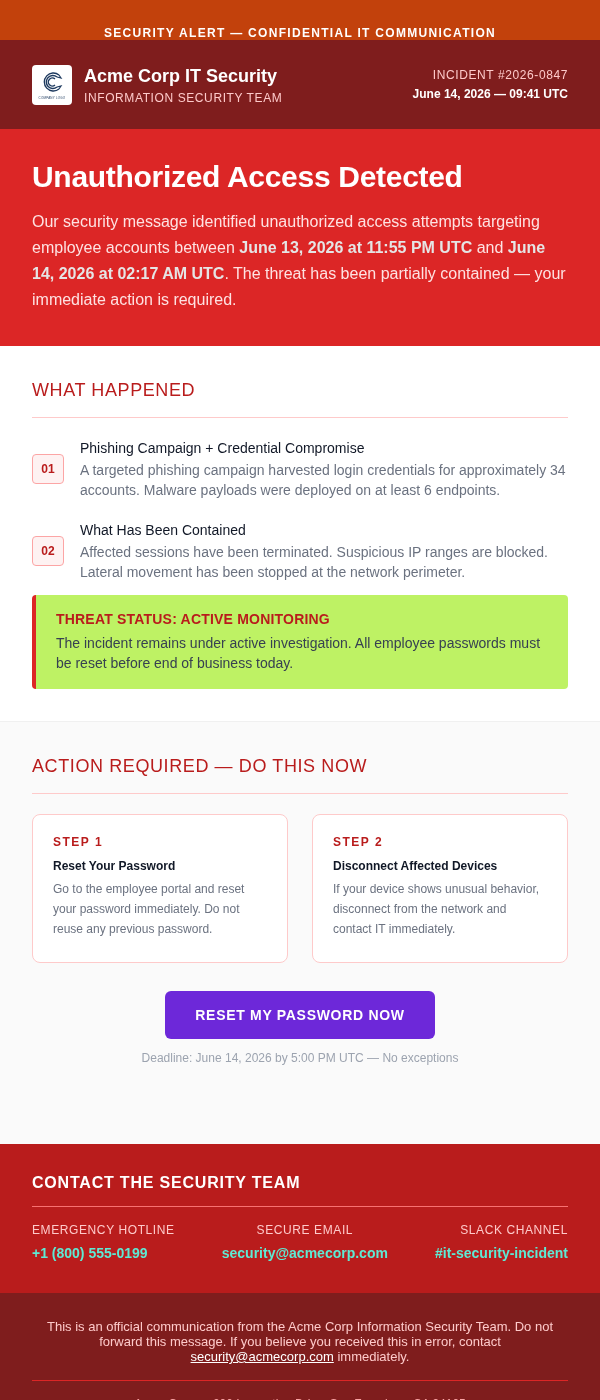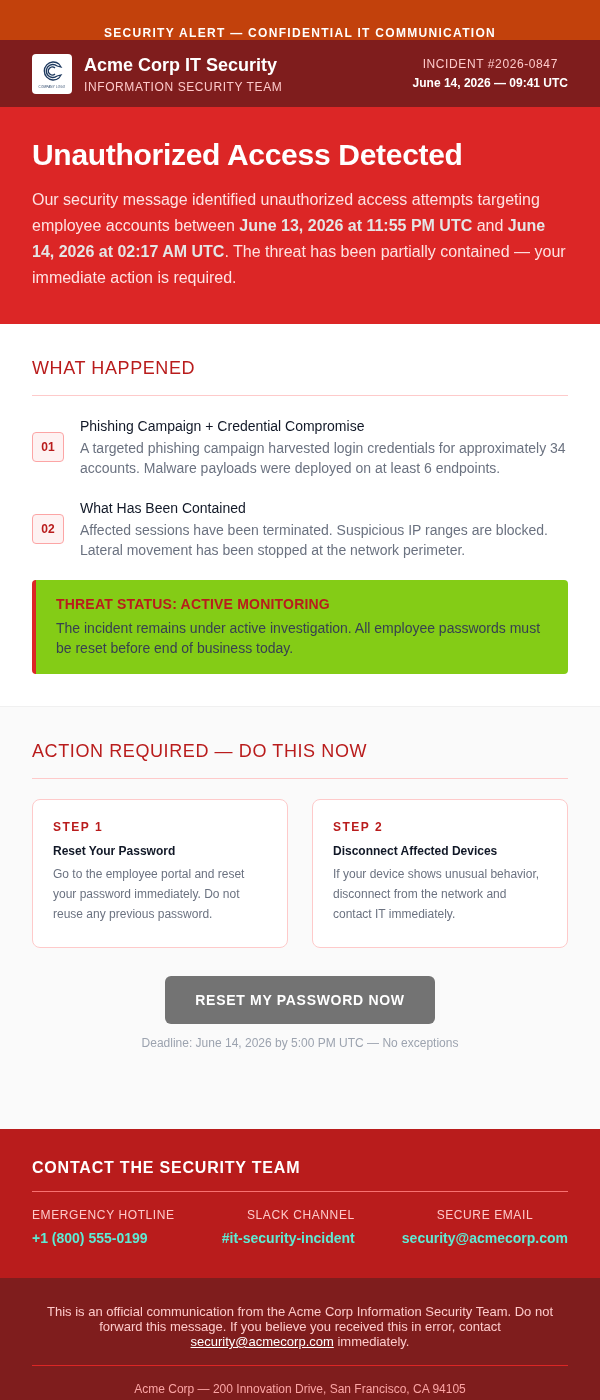--- a/index.html
+++ b/index.html
@@ -2,58 +2,58 @@
 <html><head>
 <meta charset="utf-8">
 <style>
   * { box-sizing: border-box; margin: 0; padding: 0; }
   html, body { width: 600px; height: 1400px; overflow: hidden; background: #ffffff; }
   body { font-family: "Liberation Sans", "DejaVu Sans", sans-serif; color: #1f2937; }
 
   .topbar { height: 40px; background: #c2410c; color: #fff; display: flex; align-items: flex-end; justify-content: center;
     font-size: 12px; font-weight: 700; letter-spacing: 1.3px; }
 
-  .header { height: 67px; background: #7f1d1d; display: flex; align-items: center; justify-content: space-between; padding: 0 32px; }
+  .header { height: 89px; background: #7f1d1d; display: flex; align-items: center; justify-content: space-between; padding: 0 32px; }
   .brand { display: flex; align-items: center; }
   .logo { width: 40px; height: 40px; background: #fff; border-radius: 4px; display: flex; flex-direction: column; align-items: center; justify-content: center; margin-right: 12px; }
   .logo svg { width: 26px; height: 26px; }
   .logo-text { font-size: 3px; color: #1e3a5f; margin-top: 1px; letter-spacing: 0.2px; }
   .brand-name { color: #fff; font-size: 18px; font-weight: 700; line-height: 22px; }
   .brand-sub { color: #fecaca; font-size: 12px; letter-spacing: 0.6px; margin-top: 4px; }
-  .incident { text-align: center; }
+  .incident { text-align: right; }
   .incident-id { color: #fecaca; font-size: 12px; letter-spacing: 0.6px; }
   .incident-date { color: #fff; font-size: 12px; font-weight: 700; margin-top: 5px; }
 
   .hero { background: #dc2626; padding: 30px 32px 32px 32px; height: 217px; }
   .hero h1 { color: #fff; font-size: 30px; font-weight: 700; letter-spacing: -0.3px; line-height: 36px; }
   .hero p { color: #fee2e2; font-size: 16px; line-height: 26px; margin-top: 14px; }
   .hero p b { color: #e5e5e5; font-weight: 700; }
 
   .section { padding: 34px 32px 32px 32px; }
   .section-title { color: #b91c1c; font-size: 18px; font-weight: 400; letter-spacing: 0.6px; padding-bottom: 16px; border-bottom: 1px solid #fecaca; }
 
   .item { display: flex; align-items: center; margin-top: 20px; }
   .item:first-of-type { margin-top: 22px; }
   .badge { width: 32px; height: 30px; border: 1px solid #fca5a5; background: #fef2f2; border-radius: 4px; color: #b91c1c; font-size: 12px; font-weight: 700; display: flex; align-items: center; justify-content: center; margin-right: 16px; flex-shrink: 0; }
   .item-title { color: #111827; font-size: 14px; line-height: 20px; }
   .item-desc { color: #6b7280; font-size: 14px; line-height: 20px; margin-top: 2px; }
 
-  .alert { margin-top: 20px; background: #84cc16; border-left: 4px solid #dc2626; border-radius: 4px; padding: 16px 17px 16px 20px; }
+  .alert { margin-top: 13px; background: #bef264; border-left: 4px solid #dc2626; border-radius: 4px; padding: 16px 17px 16px 20px; }
   .alert-title { color: #b91c1c; font-size: 14px; font-weight: 700; letter-spacing: 0.2px; }
   .alert-text { color: #374151; font-size: 14px; line-height: 20px; margin-top: 6px; }
 
   .action { background: #fafafa; border-top: 1px solid #f0f0f0; padding: 34px 32px 30px 32px; height: 423px; }
   .steps { display: flex; justify-content: space-between; margin-top: 20px; }
   .step { width: 256px; height: 149px; background: #fff; border: 1px solid #fecaca; border-radius: 8px; padding: 20px 20px; }
   .step-label { color: #b91c1c; font-size: 12px; font-weight: 700; letter-spacing: 1.5px; }
   .step-title { color: #111827; font-size: 12px; font-weight: 700; margin-top: 10px; }
   .step-desc { color: #6b7280; font-size: 12px; line-height: 20px; margin-top: 6px; }
 
   .cta-wrap { text-align: center; margin-top: 28px; }
-  .cta { display: inline-block; width: 270px; height: 48px; line-height: 48px; background: #737373; color: #fff; border-radius: 6px; font-size: 14px; font-weight: 700; letter-spacing: 0.7px; cursor: pointer; border: none; }
+  .cta { display: inline-block; width: 270px; height: 48px; line-height: 48px; background: #6d28d9; color: #fff; border-radius: 6px; font-size: 14px; font-weight: 700; letter-spacing: 0.7px; cursor: pointer; border: none; }
   .deadline { color: #9ca3af; font-size: 12px; margin-top: 12px; }
 
   .contact { background: #b91c1c; padding: 30px 32px 28px 32px; height: 149px; }
   .contact-title { color: #fff; font-size: 16px; font-weight: 700; letter-spacing: 0.8px; padding-bottom: 14px; border-bottom: 1px solid #f87171; }
   .contact-grid { display: flex; justify-content: space-between; margin-top: 16px; }
   .contact-col .c-label { color: #fecaca; font-size: 12px; letter-spacing: 0.6px; }
   .contact-col .c-value { color: #5eead4; font-size: 14px; font-weight: 700; margin-top: 8px; }
   .contact-col.center { text-align: center; }
   .contact-col.right { text-align: right; }
 
@@ -143,27 +143,27 @@
   </div>
 </div>
 
 <div class="contact">
   <div class="contact-title">CONTACT THE SECURITY TEAM</div>
   <div class="contact-grid">
     <div class="contact-col">
       <div class="c-label">EMERGENCY HOTLINE</div>
       <div class="c-value">+1 (800) 555-0199</div>
     </div>
+    <div class="contact-col center">
+      <div class="c-label">SECURE EMAIL</div>
+      <div class="c-value">security@acmecorp.com</div>
+    </div>
     <div class="contact-col right">
       <div class="c-label">SLACK CHANNEL</div>
       <div class="c-value">#it-security-incident</div>
-    </div>
-    <div class="contact-col center">
-      <div class="c-label">SECURE EMAIL</div>
-      <div class="c-value">security@acmecorp.com</div>
     </div>
   </div>
 </div>
 
 <div class="footer">
   <div class="footer-text"><span>This is an official communication from the Acme Corp Information Security Team. Do not forward this message. If you believe you received this in error, contact </span><a>security@acmecorp.com</a><span> immediately.</span></div>
   <div class="footer-divider"></div>
   <div class="footer-address">Acme Corp — 200 Innovation Drive, San Francisco, CA 94105</div>
 </div>
 

